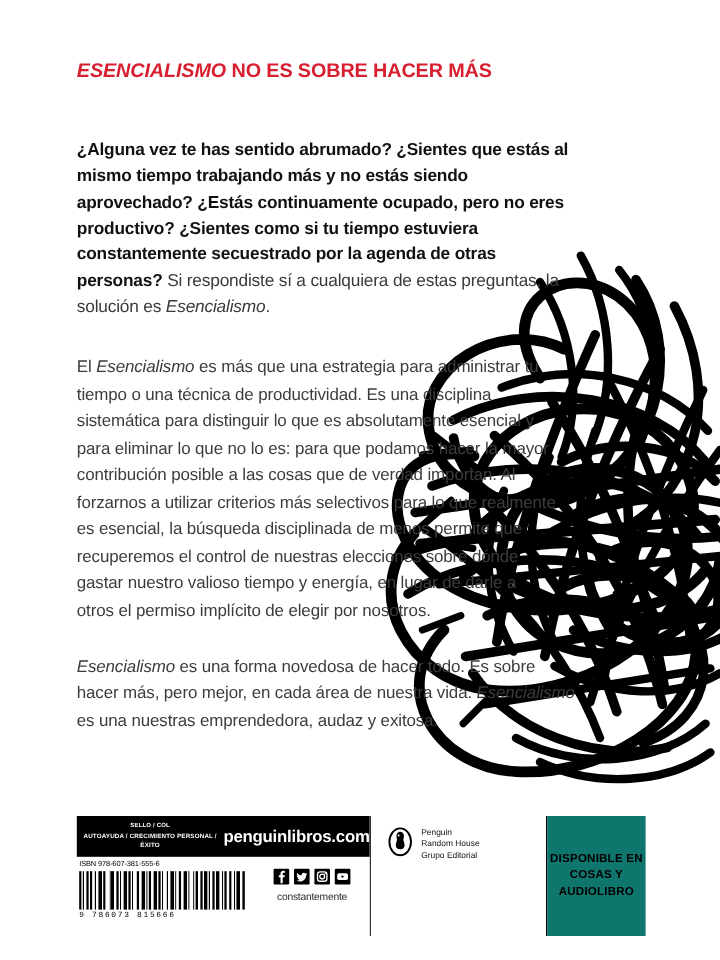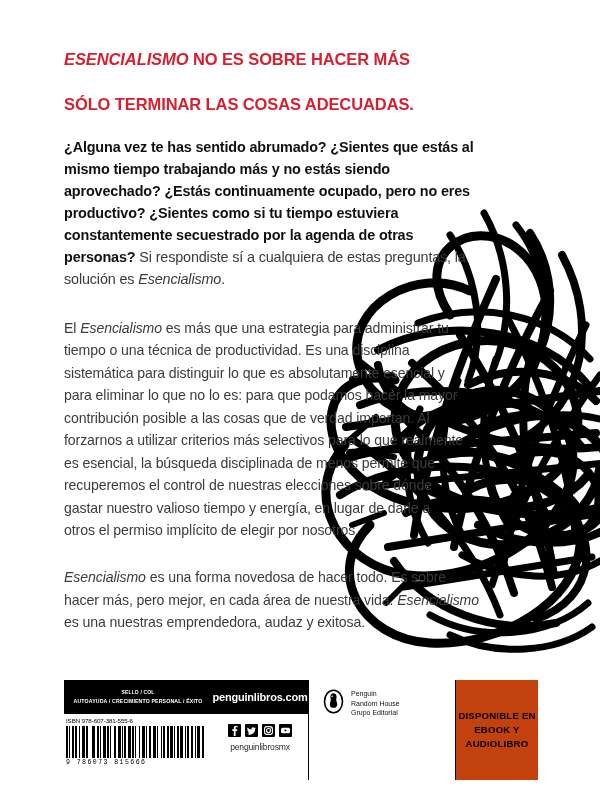--- a/index.html
+++ b/index.html
@@ -102,21 +102,21 @@
     font-size: 5.2px;
     font-weight: bold;
     line-height: 1.55;
     letter-spacing: 0.15px;
   }
   .bar-cat .sello { font-size: 5px; }
   .bar-web {
     flex: 1;
     color: #ffffff;
     text-align: center;
-    font-size: 11px;
+    font-size: 14px;
     font-weight: bold;
     letter-spacing: -0.2px;
   }
   .under-bar {
     flex: 1;
     display: flex;
   }
   .barcode-cell {
     width: 148px;
     padding: 3px 0 0 2px;
@@ -197,21 +197,21 @@
     font-size: 7px;
     line-height: 1.38;
     color: #111;
   }
 
   .footer-right {
     flex: 1;
     display: flex;
     align-items: center;
     justify-content: center;
-    background: #c2410c;
+    background: #0f766e;
   }
   .avail {
     text-align: center;
     font-size: 9.6px;
     font-weight: bold;
     line-height: 1.45;
     letter-spacing: 0.2px;
     color: #000;
   }
 </style>
@@ -278,21 +278,20 @@
         <path stroke-width="7" d="M150 40 C178 82 186 140 168 186"></path>
       </g>
     </svg>
   </div>
 
   <div class="content">
 
     <div class="headline">
       <span class="it">ESENCIALISMO</span><span> NO ES SOBRE HACER MÁS</span><br>
       <br>
-      <span>SÓLO TERMINAR LAS COSAS ADECUADAS.</span>
     </div>
 
     <div class="lede">
       <span class="q">¿Alguna vez te has sentido abrumado? ¿Sientes que estás al mismo tiempo trabajando más y no estás siendo aprovechado? ¿Estás continuamente ocupado, pero no eres productivo? ¿Sientes como si tu tiempo estuviera constantemente secuestrado por la agenda de otras personas?</span><span class="tail"> Si respondiste sí a cualquiera de estas preguntas, la solución es </span><span class="tail it">Esencialismo</span><span class="tail">.</span>
     </div>
 
     <div class="body-para">
       <span>El </span><span class="it">Esencialismo</span><span> es más que una estrategia para administrar tu tiempo o una técnica de productividad. Es una disciplina sistemática para distinguir lo que es absolutamente esencial y para eliminar lo que no lo es: para que podamos hacer la mayor contribución posible a las cosas que de verdad importan. Al forzarnos a utilizar criterios más selectivos para lo que realmente es esencial, la búsqueda disciplinada de menos permite que recuperemos el control de nuestras elecciones sobre dónde gastar nuestro valioso tiempo y energía, en lugar de darle a otros el permiso implícito de elegir por nosotros.</span>
     </div>
 
@@ -419,21 +418,21 @@
                   <circle cx="8.9" cy="4.1" r=".6" fill="#fff"></circle>
                 </svg>
             </span>
             <span class="sicon">
               <svg width="13" height="13" viewBox="0 0 13 13">
                   <rect x="2" y="3.7" width="9" height="5.6" rx="1.5" fill="#fff"></rect>
                   <path fill="#000" d="M5.6 5.3l2.4 1.2-2.4 1.2z"></path>
                 </svg>
             </span>
           </div>
-          <div class="social-handle">penguinlibrosmx</div>
+          <div class="social-handle">constantemente</div>
         </div>
       </div>
     </div>
 
     <div class="footer-mid">
 
       <div class="logo-row">
         <span class="esr-badge">
           <svg width="21" height="25" viewBox="0 0 21 25">
             <ellipse cx="10.5" cy="12.5" rx="9" ry="11.2" fill="none" stroke="#000" stroke-width="1.6"></ellipse>
@@ -445,19 +444,19 @@
           <span>Penguin</span><br>
           <span>Random House</span><br>
           <span>Grupo Editorial</span>
         </span>
       </div>
     </div>
 
     <div class="footer-right">
       <div class="avail">
         <span>DISPONIBLE EN</span><br>
-        <span>EBOOK Y AUDIOLIBRO</span>
+        <span>COSAS Y AUDIOLIBRO</span>
       </div>
     </div>
 
   </div>
 
 </div>
 
 </body></html>

